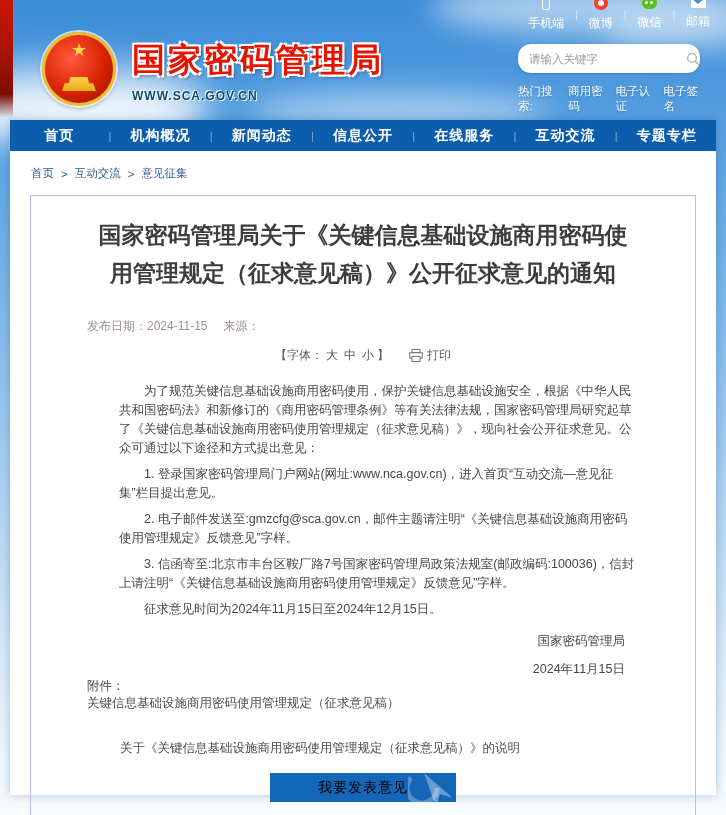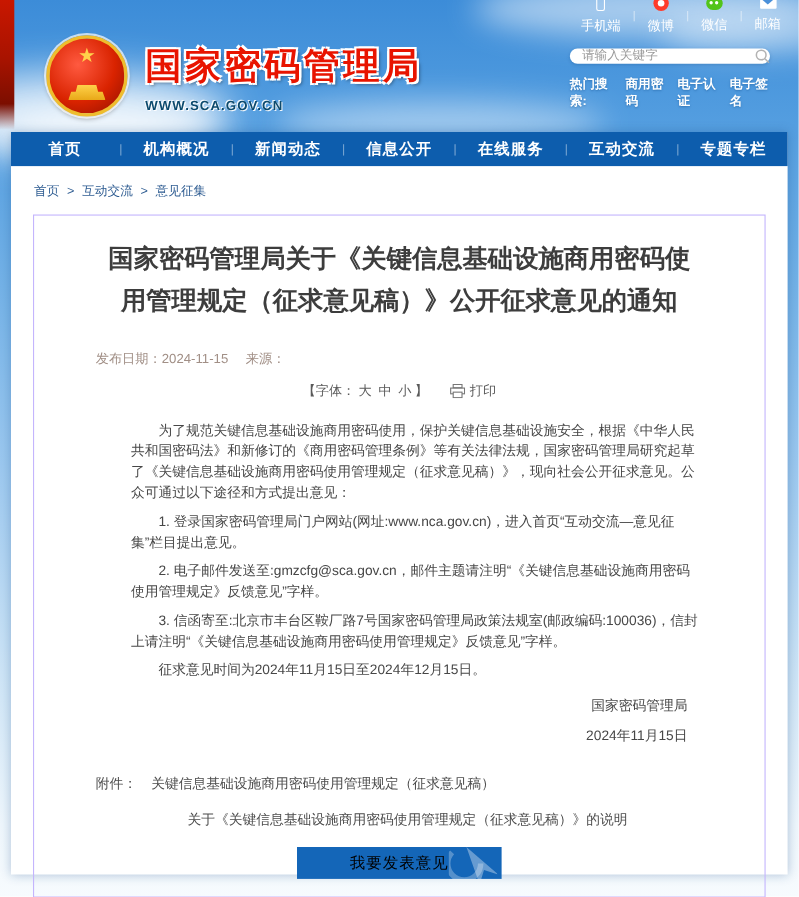--- a/index.html
+++ b/index.html
@@ -38,27 +38,27 @@
     position:relative;flex:none;}
   .emblem .star{position:absolute;left:50%;top:6px;transform:translateX(-50%);color:#ffd24a;font-size:18px;line-height:18px;}
   .emblem .gate{position:absolute;left:50%;bottom:12px;transform:translateX(-50%);width:34px;height:14px;
     background:linear-gradient(180deg,#ffd24a,#e8a818);clip-path:polygon(0 100%,8% 45%,20% 45%,25% 0,75% 0,80% 45%,92% 45%,100% 100%);}
   .site-text{margin-left:16px;padding-top:6px;}
   .site-name{font-size:33px;font-weight:900;letter-spacing:3px;color:#e81400;
     text-shadow:-2px -2px 0 #fff,2px -2px 0 #fff,-2px 2px 0 #fff,2px 2px 0 #fff,3px 3px 3px rgba(0,0,0,.35);}
   .site-url{margin-top:6px;font-size:12px;font-weight:bold;letter-spacing:1px;color:#0c4a6e;
     text-shadow:-1px -1px 0 rgba(255,255,255,.9),1px 1px 0 rgba(255,255,255,.9);}
   .search-area{position:absolute;right:16px;top:16px;width:182px;}
-  .search-box{height:14px;background:#fff;border-radius:13px;display:flex;align-items:center;
+  .search-box{height:29px;background:#fff;border-radius:13px;display:flex;align-items:center;
     padding:0 9px;box-shadow:0 1px 3px rgba(0,60,120,.25);}
   .search-input{border:none;outline:none;flex:1;font-size:11.5px;color:#666;background:transparent;
     font-family:"Liberation Sans","DejaVu Sans",sans-serif;}
   .search-input::placeholder{color:#9a9a9a;}
   .search-btn{flex:none;width:16px;height:16px;cursor:pointer;display:flex;align-items:center;justify-content:center;}
-  .hot{margin-top:11px;color:#fff;font-size:11.5px;display:flex;gap:11px;font-weight:bold;
+  .hot{margin-top:11px;color:#fff;font-size:11.5px;display:flex;gap:11px;font-weight:normal;
     text-shadow:0 1px 2px rgba(0,60,120,.4);}
   .hot-item{cursor:pointer;}
   
   .page{position:absolute;left:10px;top:120px;width:706px;height:675px;background:#fff;
     box-shadow:0 0 9px rgba(20,70,130,.3);}
   .nav{height:31px;background:#0d5dad;display:flex;align-items:center;}
   .nav-item{flex:1;text-align:center;color:#fff;font-size:14px;font-weight:bold;cursor:pointer;letter-spacing:1px;}
   .nav-sep{color:rgba(255,255,255,.45);font-size:11px;flex:none;}
   .breadcrumb{padding:15px 21px 12px;font-size:11.5px;color:#2f5d92;display:flex;gap:7px;align-items:center;}
   .bc-link{cursor:pointer;}
@@ -67,23 +67,23 @@
   .article-title{font-size:23px;font-weight:bold;color:#3d3d3d;text-align:center;line-height:38px;margin:0 4px;}
   .article-meta{margin-top:26px;font-size:12px;color:#a18f86;}
   .meta-gap{display:inline-block;width:16px;}
   .font-row{margin-top:12px;display:flex;justify-content:center;align-items:center;font-size:12px;color:#5a5a5a;}
   .fs-link{cursor:pointer;margin:0 3px;}
   .print-link{display:flex;align-items:center;gap:4px;margin-left:20px;cursor:pointer;}
   .article-content{margin-top:18px;font-size:12.5px;color:#474747;margin-left:32px;}
   .article-content p{text-indent:2em;line-height:19px;margin:0 0 7px;}
   .signature{margin-top:14px;text-align:right;padding-right:14px;font-size:12.5px;color:#474747;}
   .signature .sig-date{margin-top:11px;}
-  .attachments{margin-top:26px;font-size:12.5px;color:#4c4c4c;display:flex;align-items:flex-start;}
+  .attachments{font-size:12.5px;color:#4c4c4c;display:flex;align-items:flex-start;flex-direction:column;}
   .att-label{flex:none;margin-right:13px;}
-  .att-list{display:flex;flex-direction:column;gap:16px;}
+  .att-list{display:flex;flex-direction:column;gap:28px;}
   .att-link{cursor:pointer;color:#4c4c4c;text-decoration:none;}
   .att-indent{margin-left:33px;}
   .comment-btn{margin:16px auto 4px;width:186px;height:29px;background:#1466b8;color:#000000;font-size:14px;
     border:none;display:flex;align-items:center;justify-content:center;position:relative;cursor:pointer;
     overflow:hidden;letter-spacing:1px;font-family:"Liberation Sans","DejaVu Sans",sans-serif;}
   .btn-cursor{position:absolute;right:4px;top:-6px;pointer-events:none;}
 </style>
 </head>
 <body>
 

